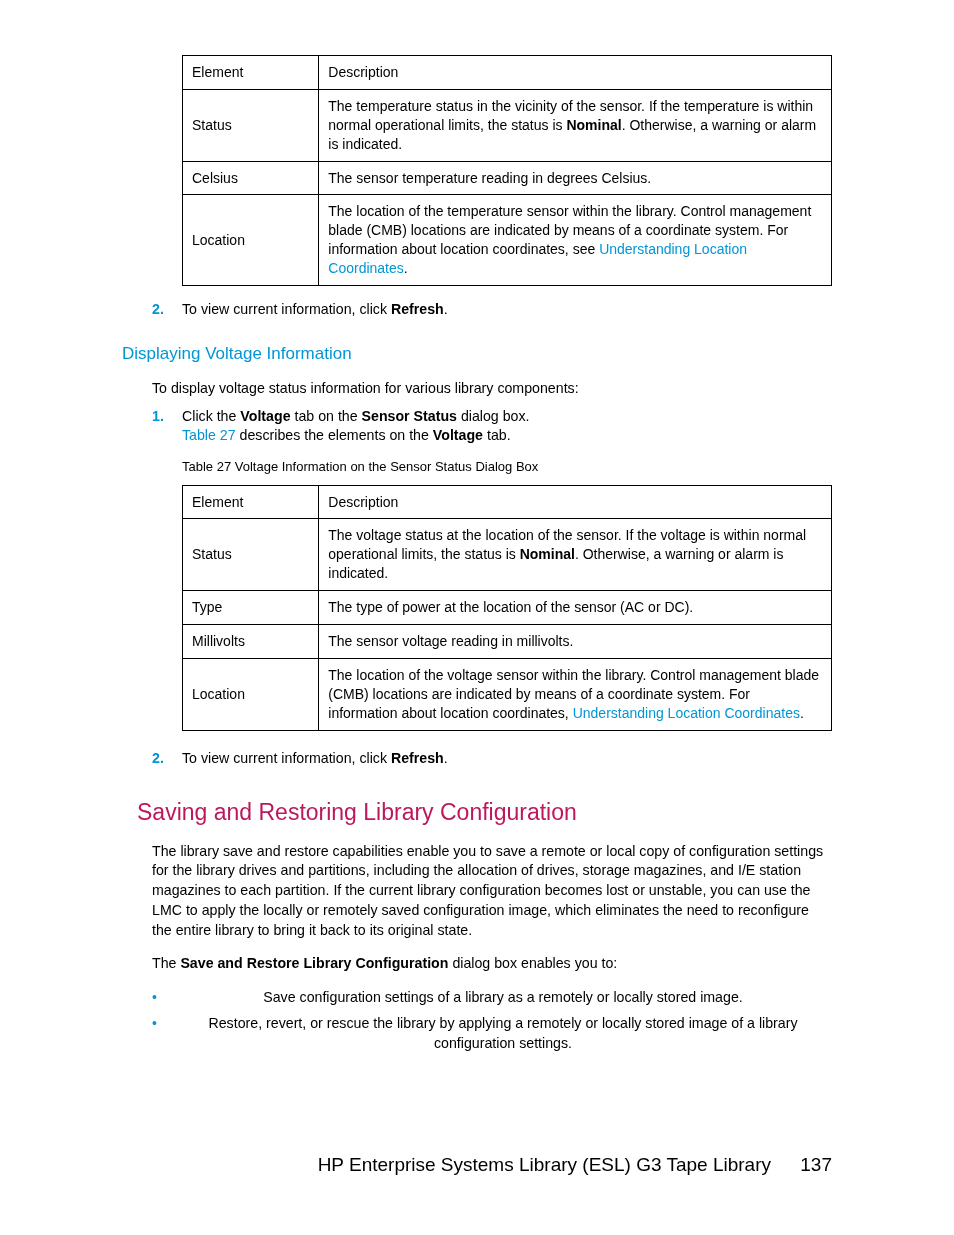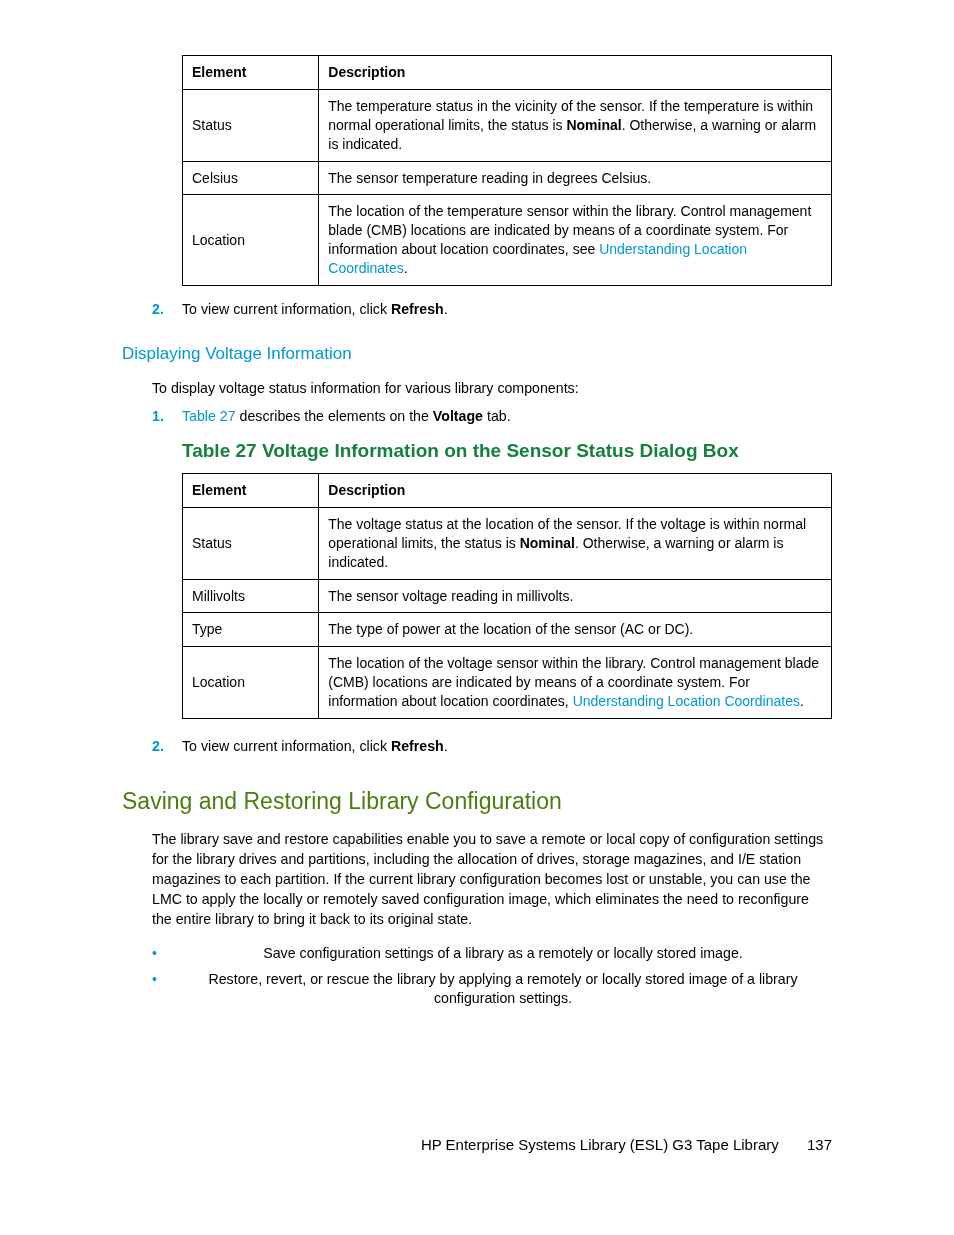--- a/index.html
+++ b/index.html
@@ -28,21 +28,21 @@
   }
   table.info th, table.info td {
     border: 0.7px solid #000;
     padding: 7px 9px;
     text-align: left;
     vertical-align: middle;
     font-size: 14px;
     line-height: 1.35;
   }
   table.info th {
-    font-weight: bold;
+    font-weight: normal;
   }
   table.info th:first-child, table.info td:first-child { width: 21%; }
   .ol-item {
     margin-left: 30px;
     display: flex;
     margin-bottom: 4px;
   }
   .ol-marker {
     color: #0096d6;
     font-weight: bold;
@@ -50,42 +50,42 @@
   }
   .ol-body { flex: 1; }
   .sub-line { }
   h3.sub {
     color: #0096d6;
     font-weight: normal;
     font-size: 17px;
     margin: 22px 0 8px 0;
   }
   h2.sec {
-    color: #4d7c0f;
+    color: #be185d;
     font-weight: normal;
     font-size: 23px;
-    margin: 28px 0 10px 0;
+    margin: 28px 0 10px 15px;
   }
   .table-caption {
-    color: #15803d;
-    font-weight: bold;
-    font-size: 19px;
+    color: #000000;
+    font-weight: normal;
+    font-size: 13px;
     margin: 12px 0 8px 0;
   }
   .link { color: #0096d6; }
   .bullet-list { margin-left: 30px; list-style: none; padding: 0; }
   .bullet-list li { display: flex; margin-bottom: 6px; }
   .bullet-list .dot { color: #0096d6; min-width: 22px; font-size: 14px; }
   .bullet-list .txt { flex: 1; text-align: center; }
   p { margin: 8px 0; }
   .footer {
     position: absolute;
-    bottom: 80px;
+    bottom: 56px;
     right: 122px;
-    font-size: 15px;
+    font-size: 19px;
   }
   .footer .pn { display: inline-block; margin-left: 24px; }
 </style>
 </head>
 <body>
 
 <div class="page">
 
   <div class="indent-block">
     <table class="info">
@@ -121,44 +121,47 @@
     </div>
   </div>
 
   <h3 class="sub">Displaying Voltage Information</h3>
 
   <p class="para-indent">To display voltage status information for various library components:</p>
 
   <div class="ol-item">
     <div class="ol-marker">1.</div>
     <div class="ol-body">
+      <div>
+        <span>Click the </span><b>Voltage</b><span> tab on the </span><b>Sensor Status</b><span> dialog box.</span>
+      </div>
       <div class="sub-line">
         <span class="link">Table 27</span><span> describes the elements on the </span><b>Voltage</b><span> tab.</span>
       </div>
       <div class="table-caption">Table 27 Voltage Information on the Sensor Status Dialog Box</div>
 
       <table class="info">
         <tbody>
             <tr>
           <th>Element</th>
           <th>Description</th>
         </tr>
         <tr>
           <td>Status</td>
           <td>
             <span>The voltage status at the location of the sensor. If the voltage is within normal operational limits, the status is </span><b>Nominal</b><span>. Otherwise, a warning or alarm is indicated.</span>
           </td>
         </tr>
         <tr>
+          <td>Type</td>
+          <td>The type of power at the location of the sensor (AC or DC).</td>
+        </tr>
+        <tr>
           <td>Millivolts</td>
           <td>The sensor voltage reading in millivolts.</td>
-        </tr>
-        <tr>
-          <td>Type</td>
-          <td>The type of power at the location of the sensor (AC or DC).</td>
         </tr>
         <tr>
           <td>Location</td>
           <td>
             <span>The location of the voltage sensor within the library. Control management blade (CMB) locations are indicated by means of a coordinate system. For information about location coordinates, </span><span class="link">Understanding Location Coordinates</span><span>.</span>
           </td>
         </tr>
       </tbody>
         </table>
     </div>
@@ -168,20 +171,23 @@
     <div class="ol-marker">2.</div>
     <div class="ol-body">
       <span>To view current information, click </span><b>Refresh</b><span>.</span>
     </div>
   </div>
 
   <h2 class="sec">Saving and Restoring Library Configuration</h2>
 
   <p class="para-indent">The library save and restore capabilities enable you to save a remote or local copy of configuration settings for the library drives and partitions, including the allocation of drives, storage magazines, and I/E station magazines to each partition. If the current library configuration becomes lost or unstable, you can use the LMC to apply the locally or remotely saved configuration image, which eliminates the need to reconfigure the entire library to bring it back to its original state.</p>
 
+  <p class="para-indent">
+    <span>The </span><b>Save and Restore Library Configuration</b><span> dialog box enables you to:</span>
+  </p>
 
   <ul class="bullet-list">
     <li>
       <span class="dot">•</span>
       <span class="txt">Save configuration settings of a library as a remotely or locally stored image.</span>
     </li>
     <li>
       <span class="dot">•</span>
       <span class="txt">Restore, revert, or rescue the library by applying a remotely or locally stored image of a library configuration settings.</span>
     </li>

